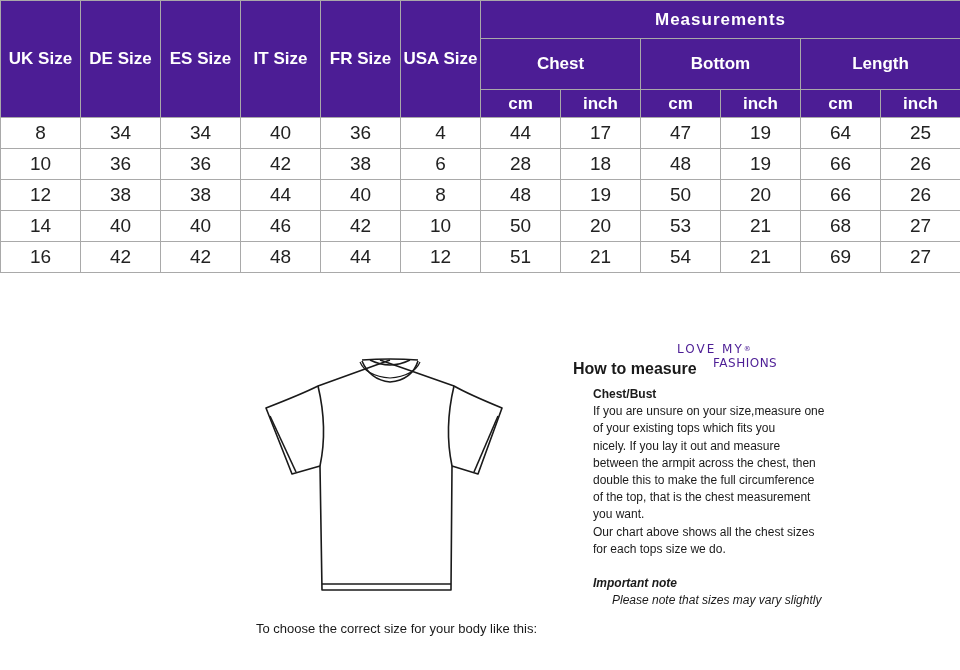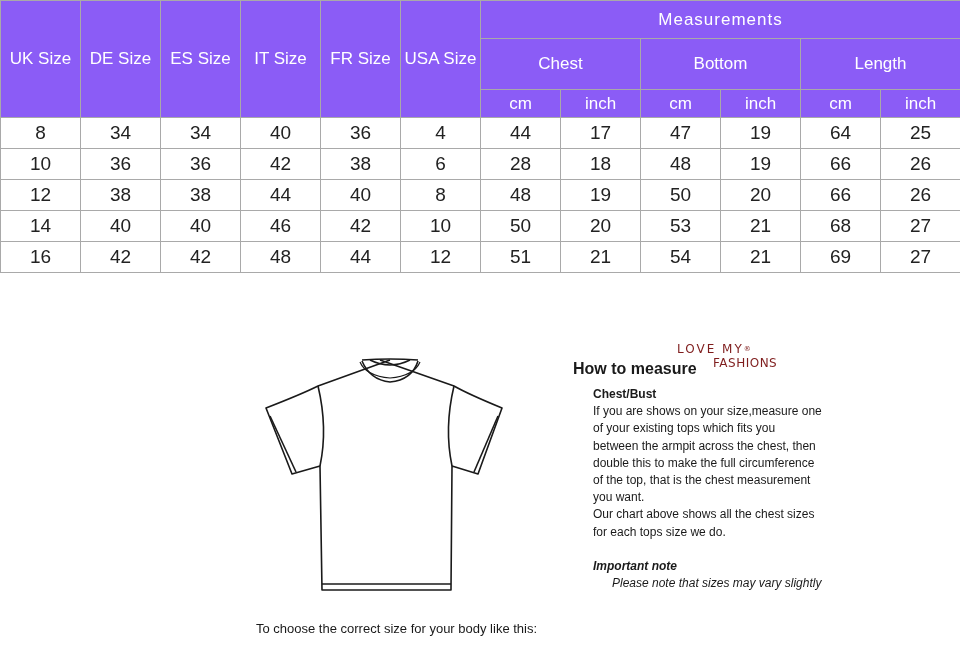--- a/index.html
+++ b/index.html
@@ -1,27 +1,27 @@
 <!DOCTYPE html>
 <html><head>
 <meta charset="utf-8">
 <style>
   html, body { margin:0; padding:0; background:#ffffff; }
   body { width:960px; height:670px; position:relative; overflow:hidden; font-family:"Liberation Sans", sans-serif; color:#1a1a1a; }
   table.size { position:absolute; left:0; top:0; width:960px; border-collapse:collapse; table-layout:fixed; }
   table.size th, table.size td { border:1px solid #a9a9a9; text-align:center; padding:0; }
-  table.size th { background:#8b5cf6; color:#ffffff; font-weight:normal; font-size:17px; }
+  table.size th { background:#4c1d95; color:#ffffff; font-weight:bold; font-size:17px; }
   th.meas-title { height:37px; font-size:18px; letter-spacing:1px; }
   th.group { height:50px;margin-top:40px; }
   th.unit { height:27px; font-size:17px; }
   table.size td { height:30px; font-size:19px; color:#222; background:#fff; }
   .shirt { position:absolute; left:262px; top:358px; width:260px; height:240px; }
   .caption { position:absolute; left:256px; top:621px; font-size:13px; color:#1a1a1a; }
   .how { position:absolute; left:573px; top:360px; font-size:16px; font-weight:bold; }
-  .brand { position:absolute; left:677px; top:342px; font-family:"DejaVu Sans", sans-serif; font-size:12px; line-height:14px; letter-spacing:2px; color:#7f1d1d; }
+  .brand { position:absolute; left:677px; top:342px; font-family:"DejaVu Sans", sans-serif; font-size:12px; line-height:14px; letter-spacing:2px; color:#4c1d95; }
   .brand .reg { font-size:7px; vertical-align:top; letter-spacing:0; }
   .brand .l2 { letter-spacing:0.5px;margin-left:36px; }
   .info { position:absolute; left:593px; top:386px; width:260px; font-size:12px; line-height:17.2px; }
   .info .h { font-weight:bold; }
   .info .note-h { font-weight:bold; font-style:italic; margin-top:17px; }
   .info .note { font-style:italic; padding-left:19px; }
 </style>
 </head>
 <body>
 
@@ -163,22 +163,23 @@
 <div class="caption">To choose the correct size for your body like this:</div>
 
 <div class="how">How to measure</div>
 <div class="brand">
   <div><span>LOVE MY</span><span class="reg">®</span></div>
   <div class="l2">FASHIONS</div>
 </div>
 
 <div class="info">
   <div class="h">Chest/Bust</div>
-  <div>If you are shows on your size,measure one</div>
+  <div>If you are unsure on your size,measure one</div>
   <div>of your existing tops which fits you</div>
+  <div>nicely. If you lay it out and measure</div>
   <div>between the armpit across the chest, then</div>
   <div>double this to make the full circumference</div>
   <div>of the top, that is the chest measurement</div>
   <div>you want.</div>
   <div>Our chart above shows all the chest sizes</div>
   <div>for each tops size we do.</div>
   <div class="note-h">Important note</div>
   <div class="note">Please note that sizes may vary slightly</div>
 </div>
 

